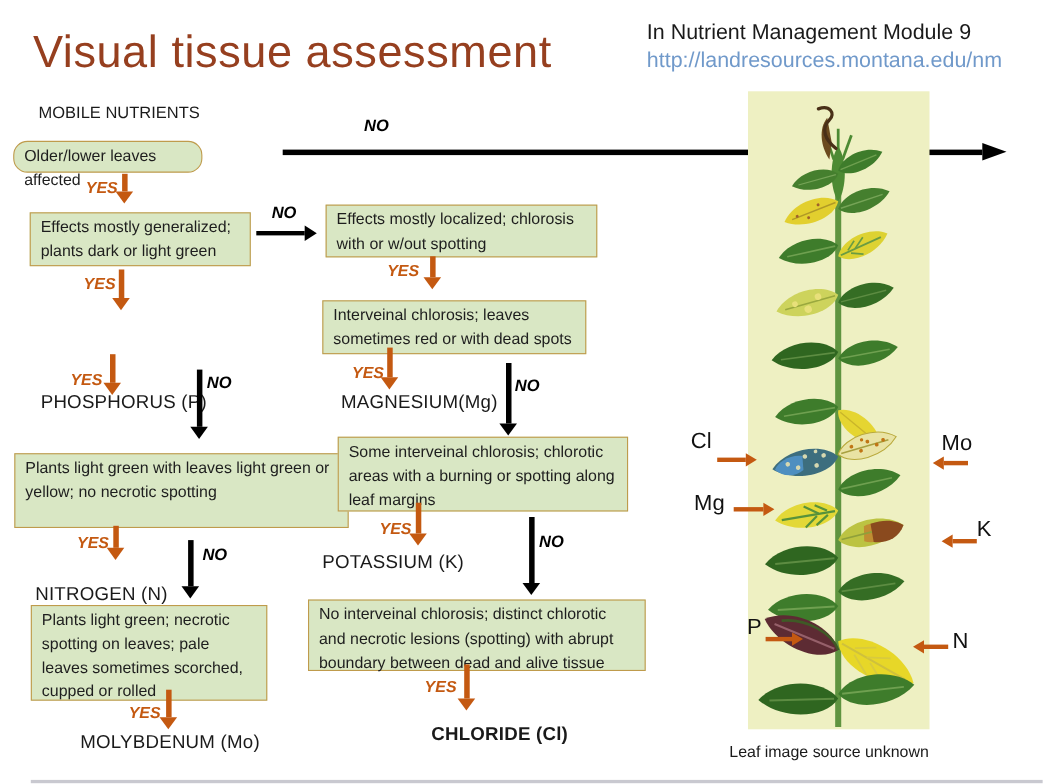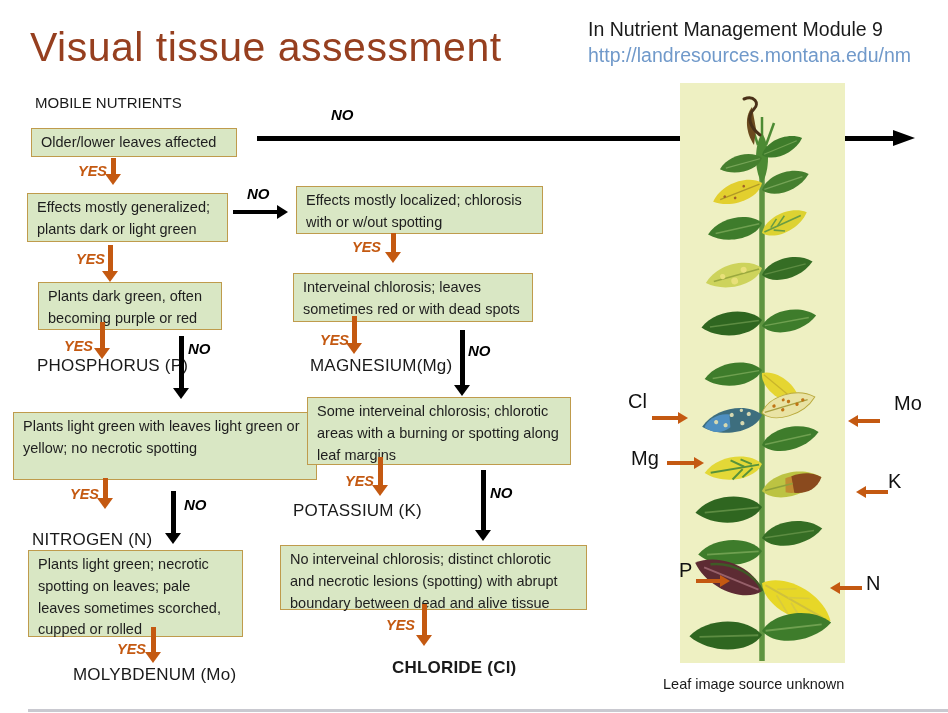--- a/index.html
+++ b/index.html
@@ -44,23 +44,22 @@
 
 <div class="slide">
 
   <div class="title">Visual tissue assessment</div>
   <div class="hdr-right">
     <div class="mod">In Nutrient Management Module 9</div>
     <a href="#"><span>http://landresources.montana.edu/nm</span></a>
   </div>
   <div class="section-label">MOBILE NUTRIENTS</div>
 
-  <div class="fbox" style="left:31px;top:128px;width:206px;height:29px;">Older/lower leaves affected</div>
+  <div class="fbox" style="left:12px;top:128px;width:172px;height:29px;border-radius:13px;">Older/lower leaves affected</div>
   <div class="fbox" style="left:27px;top:193px;width:201px;height:49px;">Effects mostly generalized; plants dark or light green</div>
-  <div class="fbox" style="left:38px;top:282px;width:184px;height:48px;">Plants dark green, often becoming purple or red</div>
   <div class="fbox" style="left:13px;top:412px;width:304px;height:68px;">Plants light green with leaves light green or yellow; no necrotic spotting</div>
   <div class="fbox" style="left:28px;top:550px;width:215px;height:87px;">Plants light green; necrotic spotting on leaves; pale leaves sometimes scorched, cupped or rolled</div>
 
   <div class="fbox" style="left:296px;top:186px;width:247px;height:48px;">Effects mostly localized; chlorosis with or w/out spotting</div>
   <div class="fbox" style="left:293px;top:273px;width:240px;height:49px;">Interveinal chlorosis; leaves sometimes red or with dead spots</div>
   <div class="fbox" style="left:307px;top:397px;width:264px;height:68px;">Some interveinal chlorosis; chlorotic areas with a burning or spotting along leaf margins</div>
   <div class="fbox" style="left:280px;top:545px;width:307px;height:65px;">No interveinal chlorosis; distinct chlorotic and necrotic lesions (spotting) with abrupt boundary between dead and alive tissue</div>
 
   <div class="result" style="left:37px;top:356px;text-align:right;">PHOSPHORUS (P)</div>
   <div class="result" style="left:32px;top:530px;">NITROGEN (N)</div>
@@ -235,21 +234,21 @@
         </g>
       <g transform="translate(82,552) rotate(-4) scale(-1.25,1.25)">
           <path d="M0,0 C10,-15 42,-18 58,-3 C42,13 10,14 0,0 Z" fill="#2f6620"></path>
           <path d="M3,0 L50,-2" stroke="#5d8c42" stroke-width="1.5" fill="none"></path>
         </g>
     </svg>
   </div>
 
   <span class="plantlabel" style="left:628px;top:390px;">Cl</span>
   <div class="harrow smr lblarrow" style="left:652px;top:416px;width:26px;"></div>
-  <span class="plantlabel" style="left:894px;top:392px;text-align:right;">Mo</span>
+  <span class="plantlabel" style="left:856px;top:392px;text-align:right;">Mo</span>
   <div class="harrow sml lblarrow" style="left:858px;top:419px;width:22px;"></div>
   <span class="plantlabel" style="left:631px;top:447px;">Mg</span>
   <div class="harrow smr lblarrow" style="left:667px;top:461px;width:27px;"></div>
   <span class="plantlabel" style="left:888px;top:470px;">K</span>
   <div class="harrow sml lblarrow" style="left:866px;top:490px;width:22px;"></div>
   <span class="plantlabel" style="left:679px;top:559px;">P</span>
   <div class="harrow smr lblarrow" style="left:696px;top:579px;width:24px;"></div>
   <span class="plantlabel" style="left:866px;top:572px;">N</span>
   <div class="harrow sml lblarrow" style="left:840px;top:586px;width:22px;"></div>
 

